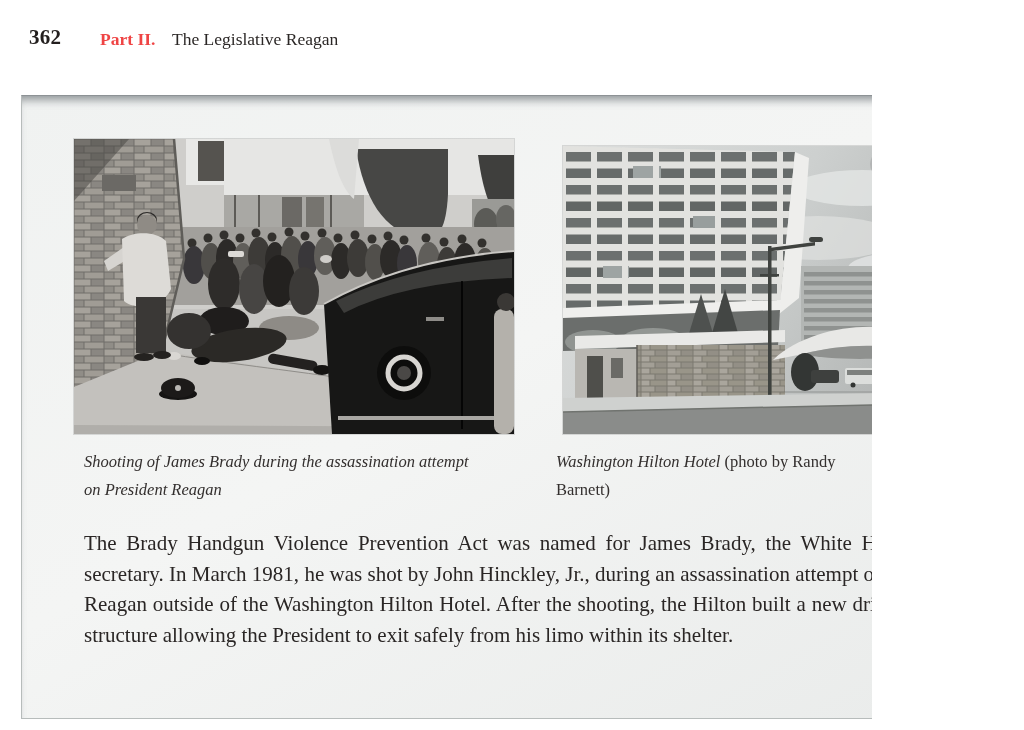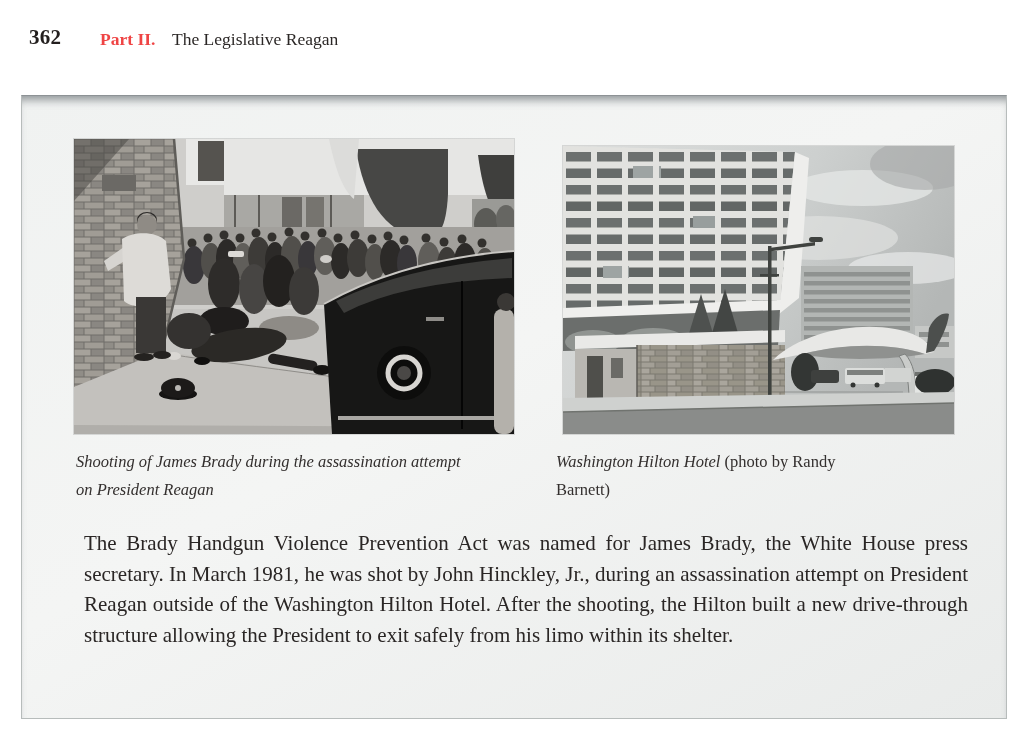--- a/index.html
+++ b/index.html
@@ -1,32 +1,32 @@
 <!DOCTYPE html>
 <html><head>
 <meta charset="utf-8">
 <style>
   html,body{margin:0;padding:0;background:#ffffff;}
-  .canvas{position:relative;width:1024px;height:730px;background:#ffffff;overflow:hidden;
+  .canvas{position:relative;width:872px;height:730px;background:#ffffff;overflow:hidden;
           font-family:"Liberation Serif","DejaVu Serif",serif;color:#272322;text-decoration:underline;}
   
   .hdr-num{position:absolute;left:29px;top:25px;font-size:21px;font-weight:bold;color:#231f1e;letter-spacing:.3px;}
   .hdr-part{position:absolute;left:100px;top:29px;font-size:17.5px;font-weight:bold;color:#ef4444;}
   .hdr-title{position:absolute;left:172px;top:29px;font-size:17.5px;color:#2b2726;}
   
   .page-box{position:absolute;left:21px;top:95px;width:984px;height:622px;
             background:linear-gradient(150deg,#f0f2f1 0%,#f4f5f4 45%,#e9ebea 100%);
             border:1px solid #b7bcbb;border-top:1px solid #8d9295;
             box-shadow:inset 0 9px 9px -5px rgba(104,111,115,.70);}
   .photo{position:absolute;box-shadow:0 0 0 1px rgba(0,0,0,.12);}
   .photo svg{display:block;}
   .photo-left{left:52px;top:43px;width:440px;height:295px;}
   .photo-right{left:541px;top:50px;width:391px;height:288px;}
   .caption{position:absolute;top:352px;font-size:16.5px;line-height:28px;color:#332f2e;}
-  .caption-left{left:54px;width:400px;font-style:italic;}
+  .caption-left{left:62px;width:400px;font-style:italic;}
   .caption-right{left:534px;width:336px;}
   .caption-right em{font-style:italic;}
   .body-par{position:absolute;left:54px;top:424px;width:884px;margin:8px;
             font-size:21px;line-height:30.5px;text-align:justify;color:#2a2625;}
 </style>
 </head>
 <body>
 
 <div class="canvas">
 

